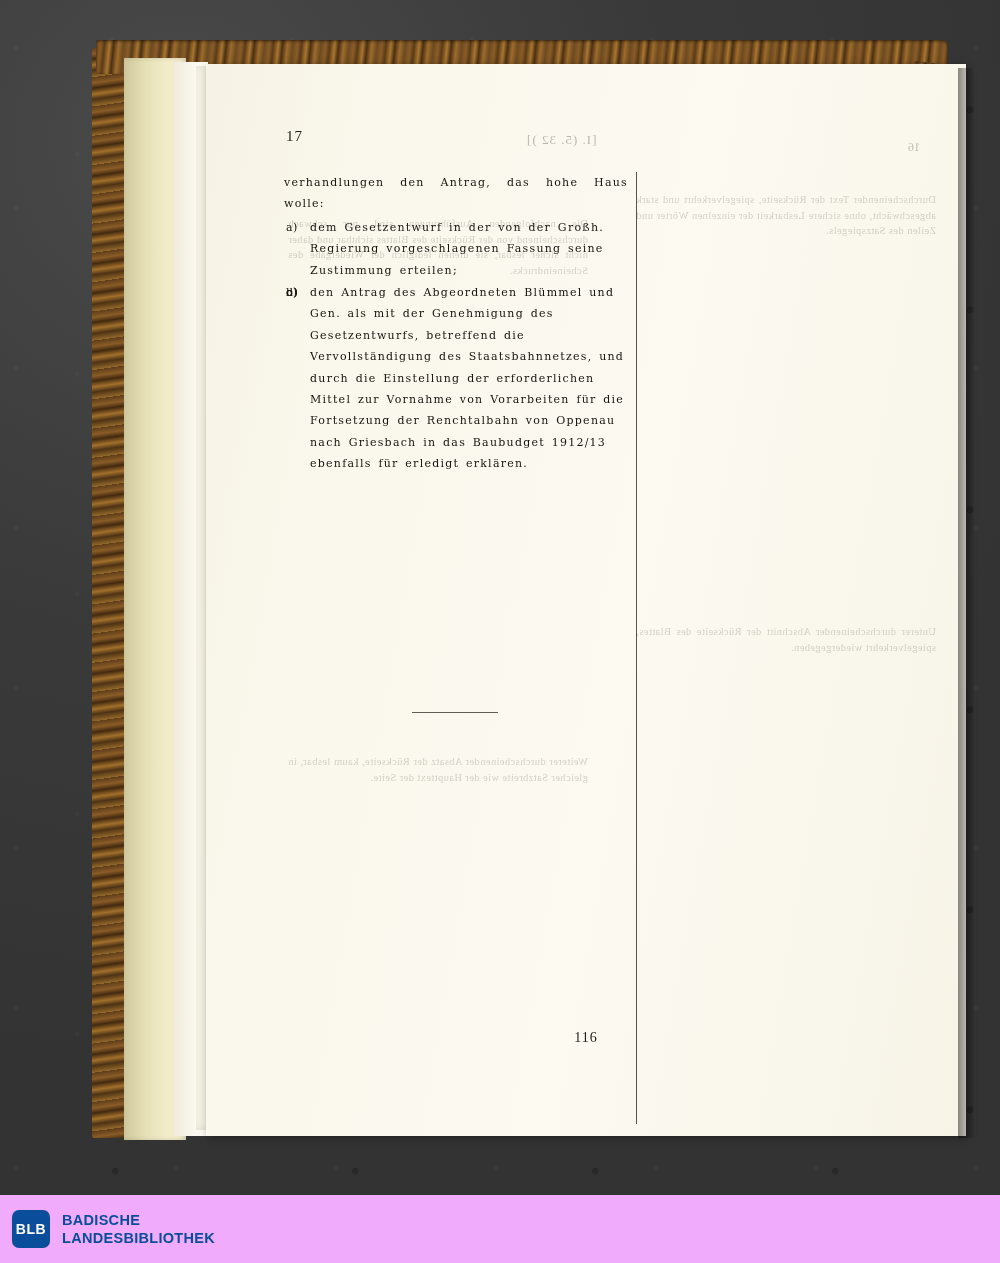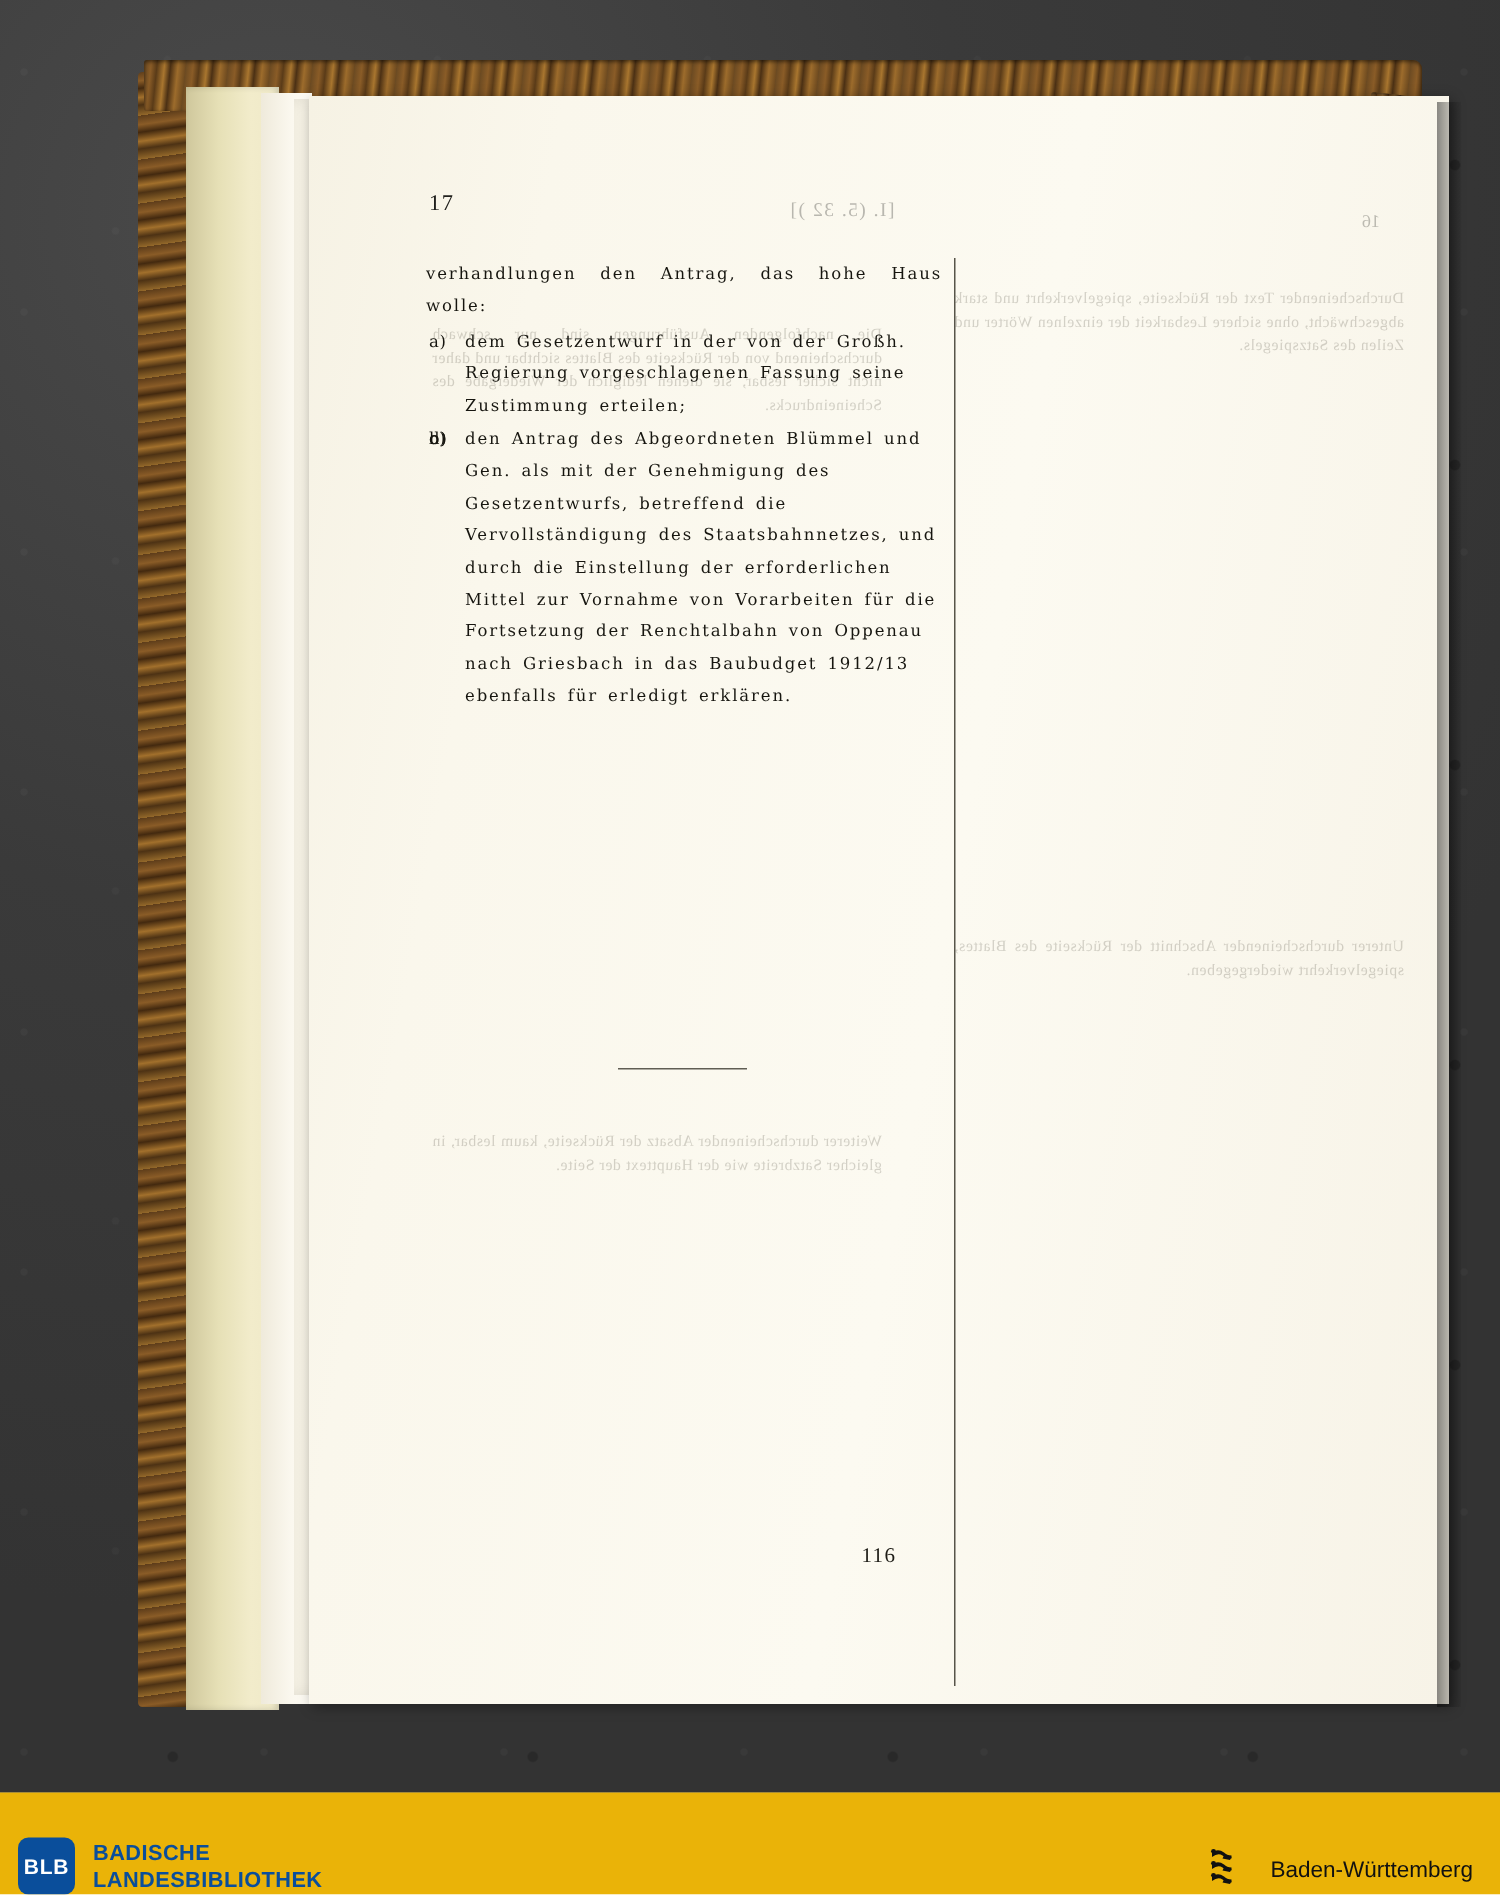--- a/index.html
+++ b/index.html
@@ -221,23 +221,23 @@
     font-size: 14px;
     color: #1d1c16;
     letter-spacing: 1px;
   }
 
   
   .footer {
     position: absolute;
     left: 0; top: 1195px;
     width: 1000px; height: 68px;
-    background: #eab308;
+    background: #f0abfc;
     display: flex;
-    align-items: flex-end;
+    align-items: center;
   }
   .blb-logo {
     margin-left: 12px;
     width: 38px; height: 38px;
     border-radius: 7px;
     background: #0a4e9b;
     color: #ffffff;
     font-family: "Liberation Sans", sans-serif;
     font-weight: bold;
     font-size: 14px;
@@ -336,29 +336,13 @@
 
 <div class="footer">
   <div class="blb-logo">BLB</div>
   <div class="blb-text">
     <div>BADISCHE</div>
     <div>LANDESBIBLIOTHEK</div>
   </div>
 
   <div class="footer-spacer"></div>
 
-  <div class="bw-wrap">
-    <svg class="bw-crest" viewBox="0 0 34 34">
-      <g fill="#111111">
-        <path d="M5 6 q4-3 8 0 q2 2 5 2 l0 2 q-4 0-6-2 q-3-2-7 1z"></path>
-        <circle cx="6" cy="5.2" r="1.6"></circle>
-        <path d="M5 14 q4-3 8 0 q2 2 5 2 l0 2 q-4 0-6-2 q-3-2-7 1z"></path>
-        <circle cx="6" cy="13.2" r="1.6"></circle>
-        <path d="M5 22 q4-3 8 0 q2 2 5 2 l0 2 q-4 0-6-2 q-3-2-7 1z"></path>
-        <circle cx="6" cy="21.2" r="1.6"></circle>
-        <path d="M13 8 l5 1 l-1 2 l-5-1z"></path>
-        <path d="M13 16 l5 1 l-1 2 l-5-1z"></path>
-        <path d="M13 24 l5 1 l-1 2 l-5-1z"></path>
-      </g>
-    </svg>
-    <span class="bw-text">Baden-Württemberg</span>
-  </div>
 </div>
 
 </body></html>

